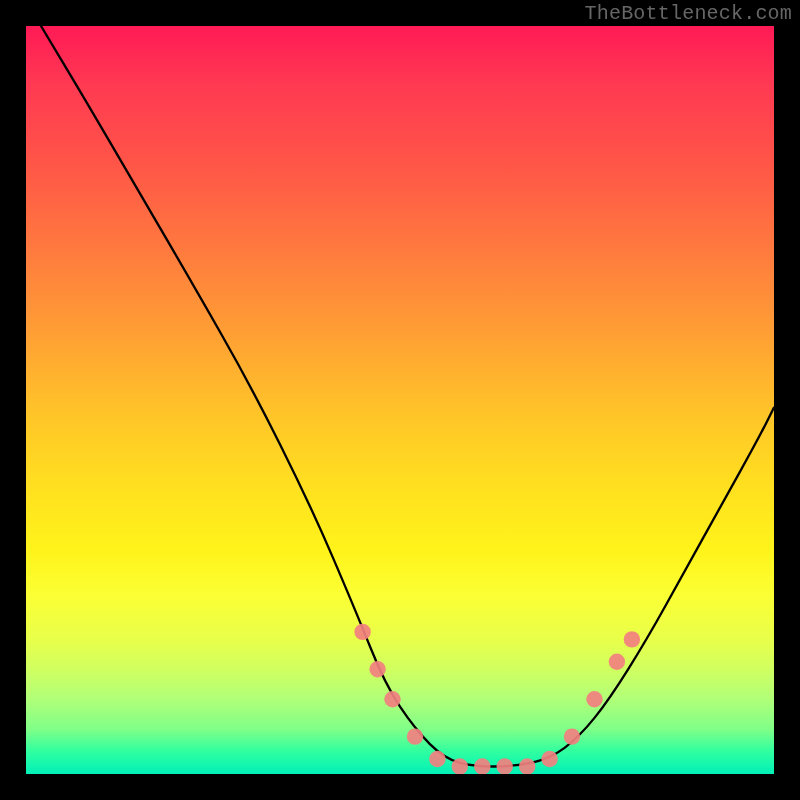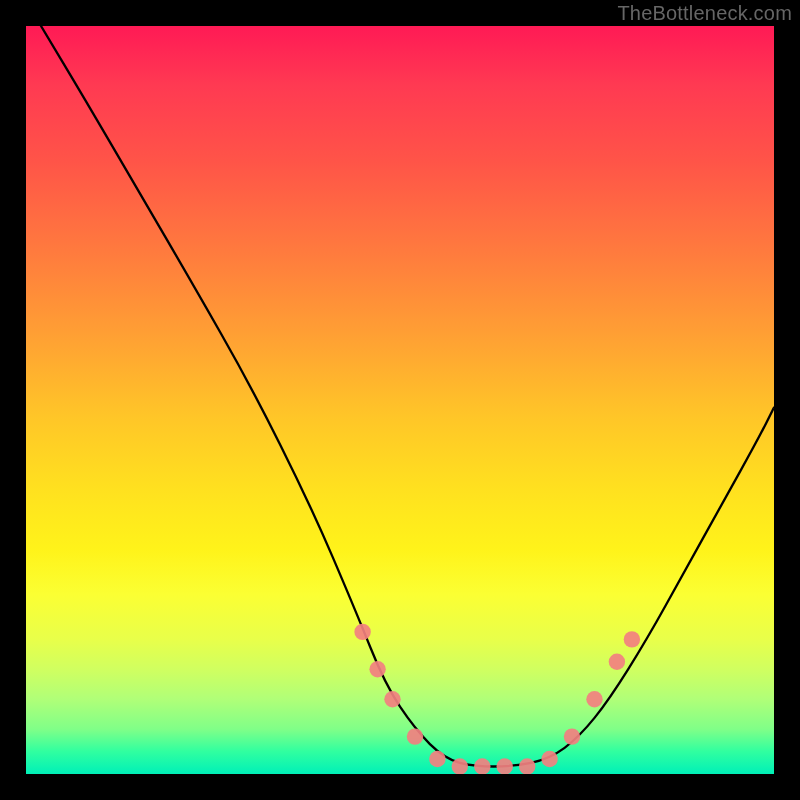--- a/index.html
+++ b/index.html
@@ -14,21 +14,21 @@
     position: relative;
     width: 800px;
     height: 800px;
     background: #000;
   }
   .watermark {
     position: absolute;
     top: 2px;
     right: 8px;
     color: #666;
-    font-family: Liberation Sans, sans-serif;
+    font-family: Liberation Mono, monospace;
     font-size: 20px;
     letter-spacing: 0.2px;
     z-index: 10;
   }
   .plot {
     position: absolute;
     left: 26px;
     top: 26px;
     width: 748px;
     height: 748px;

